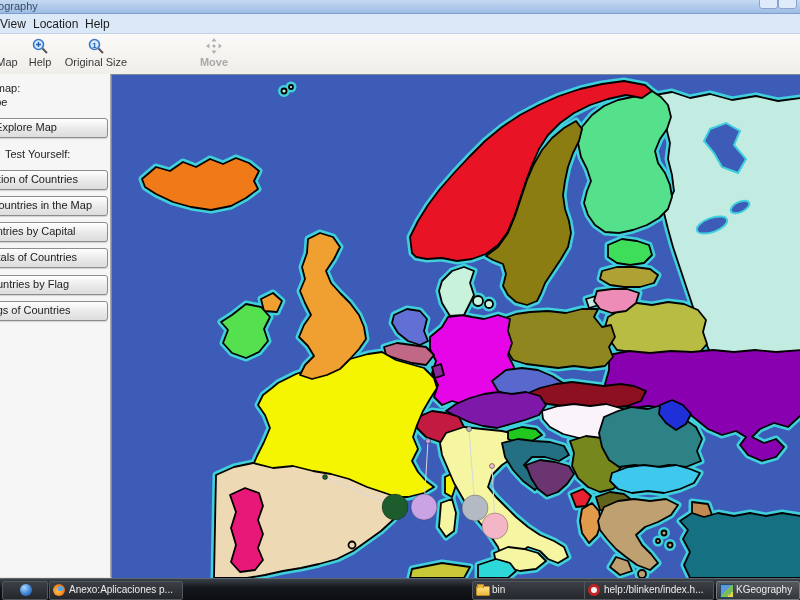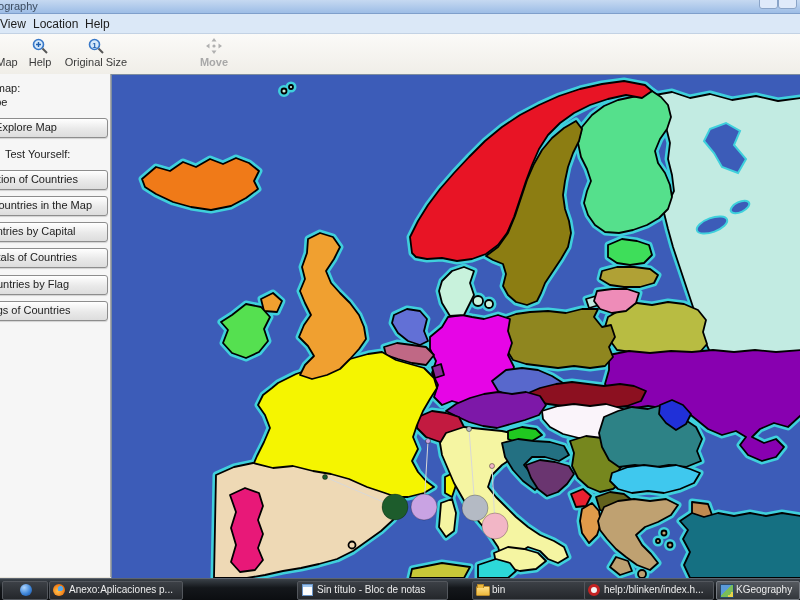--- a/index.html
+++ b/index.html
@@ -337,24 +337,20 @@
   </div>
 
   <div id="taskbar">
     <div class="task-btn" style="left:2px;width:44px">
       <span class="tb-ico ico-blue-app" style="left:17px"></span>
     </div>
     <div class="task-btn" style="left:49px;width:132px">
       <span class="tb-ico ico-firefox"></span>
       <span class="tb-label">Anexo:Aplicaciones p...</span>
     </div>
-    <div class="task-btn" style="left:297px;width:149px">
-      <span class="tb-ico ico-notepad"></span>
-      <span class="tb-label">Sin título - Bloc de notas</span>
-    </div>
     <div class="task-btn" style="left:472px;width:131px">
       <span class="tb-ico ico-folder"></span>
       <span class="tb-label">bin</span>
     </div>
     <div class="task-btn" style="left:584px;width:128px">
       <span class="tb-ico ico-help"></span>
       <span class="tb-label">help:/blinken/index.h...</span>
     </div>
     <div class="task-btn active" style="left:716px;width:82px">
       <span class="tb-ico ico-kgeo"></span>

